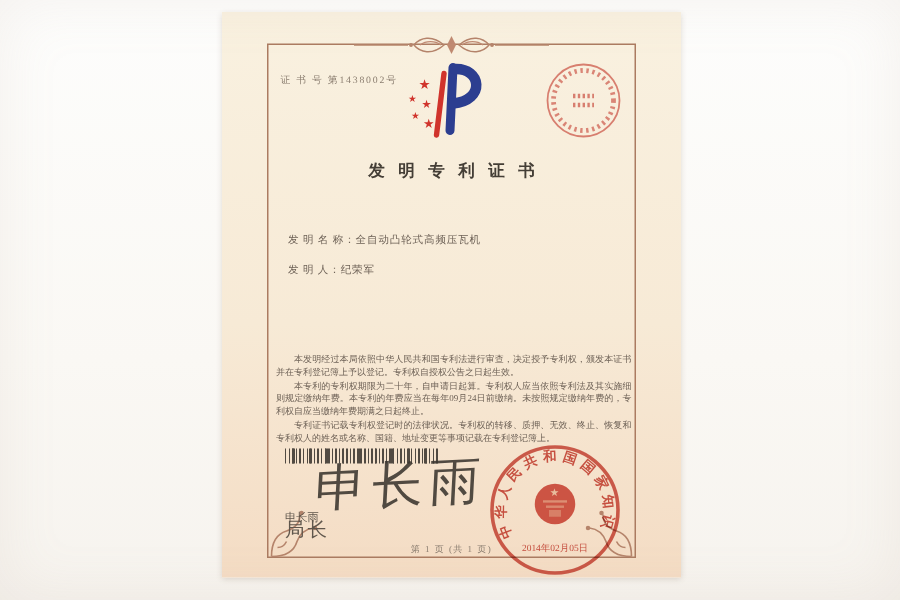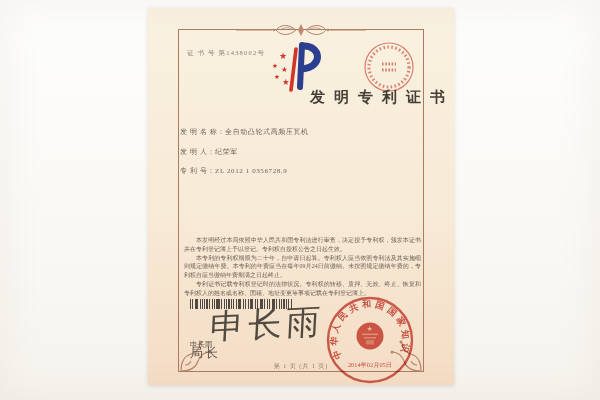--- a/index.html
+++ b/index.html
@@ -11,23 +11,23 @@
     box-shadow:0 1px 4px rgba(90,70,50,.18);}
   .frame{position:absolute;left:30px;right:30px;top:21px;bottom:13px;
     border:1px solid #ab7b61;}
   .top-ornament{position:absolute;left:50%;top:13px;transform:translateX(-50%);}
   .corner-flourish{position:absolute;width:34px;height:34px;}
   .corner-flourish.bl{left:31px;top:331px;}
   .corner-flourish.br{right:31px;top:331px;transform:scaleX(-1);}
   .cert-no{position:absolute;left:39px;top:41px;font-size:6.5px;letter-spacing:1.2px;color:#8b7e70;}
   .office-stamp{position:absolute;left:213px;top:31px;opacity:.85;}
   .logo{position:absolute;left:121px;top:32px;}
-  .title{position:absolute;left:0;right:0;top:80px;text-align:right;
-    font-size:15px;font-weight:600;color:#443e36;letter-spacing:9px;text-indent:9px;}
-  .field-row{position:absolute;left:32px;font-size:7px;color:#6e6257;letter-spacing:.6px;white-space:nowrap;}
+  .title{position:absolute;left:0;right:0;top:98px;text-align:center;
+    font-size:11px;font-weight:600;color:#443e36;letter-spacing:9px;text-indent:9px;}
+  .field-row{position:absolute;left:44px;font-size:7px;color:#6e6257;letter-spacing:.6px;white-space:nowrap;margin-top:28px;}
   .f0{top:119px}.f1{top:139px}.f2{top:158px}.f3{top:177px}.f4{top:196px}.f5{top:214px}
   .field-label{color:#6e6257;}
   .body-text{position:absolute;left:36px;right:33px;top:228px;
     font-size:6px;line-height:8.8px;color:#6d6156;text-align:justify;}
   .body-text p{margin:0;text-indent:2em;}
   .barcode{position:absolute;left:42px;top:291px;width:102px;height:10px;
     background:
       repeating-linear-gradient(90deg,#35302a 0 1px,transparent 1px 2.4px),
       repeating-linear-gradient(90deg,transparent 0 5px,#35302a 5px 6.6px,transparent 6.6px 11px);
     opacity:.85;}
@@ -100,21 +100,20 @@
         <text x="12" y="32" font-size="7.5">★</text>
         <text x="5" y="39" font-size="6.5">★</text>
         <text x="13" y="45" font-size="8.5">★</text>
       </g>
     </svg>
 
     <div class="title">发明专利证书</div>
 
     <div class="field-row f0"><span class="field-label">发 明 名 称：</span><span>全自动凸轮式高频压瓦机</span></div>
     <div class="field-row f1"><span class="field-label">发  明  人：</span><span>纪荣军</span></div>
-    <div class="field-row f2"><span class="field-label">专  利  号：</span><span>ZL 2012 1 0356728.9</span></div>
 
     <div class="body-text">
       <p>本发明经过本局依照中华人民共和国专利法进行审查，决定授予专利权，颁发本证书并在专利登记簿上予以登记。专利权自授权公告之日起生效。</p>
       <p>本专利的专利权期限为二十年，自申请日起算。专利权人应当依照专利法及其实施细则规定缴纳年费。本专利的年费应当在每年09月24日前缴纳。未按照规定缴纳年费的，专利权自应当缴纳年费期满之日起终止。</p>
       <p>专利证书记载专利权登记时的法律状况。专利权的转移、质押、无效、终止、恢复和专利权人的姓名或名称、国籍、地址变更等事项记载在专利登记簿上。</p>
     </div>
 
     <div class="barcode"></div>
 
     <div class="sig-role">局长</div>

